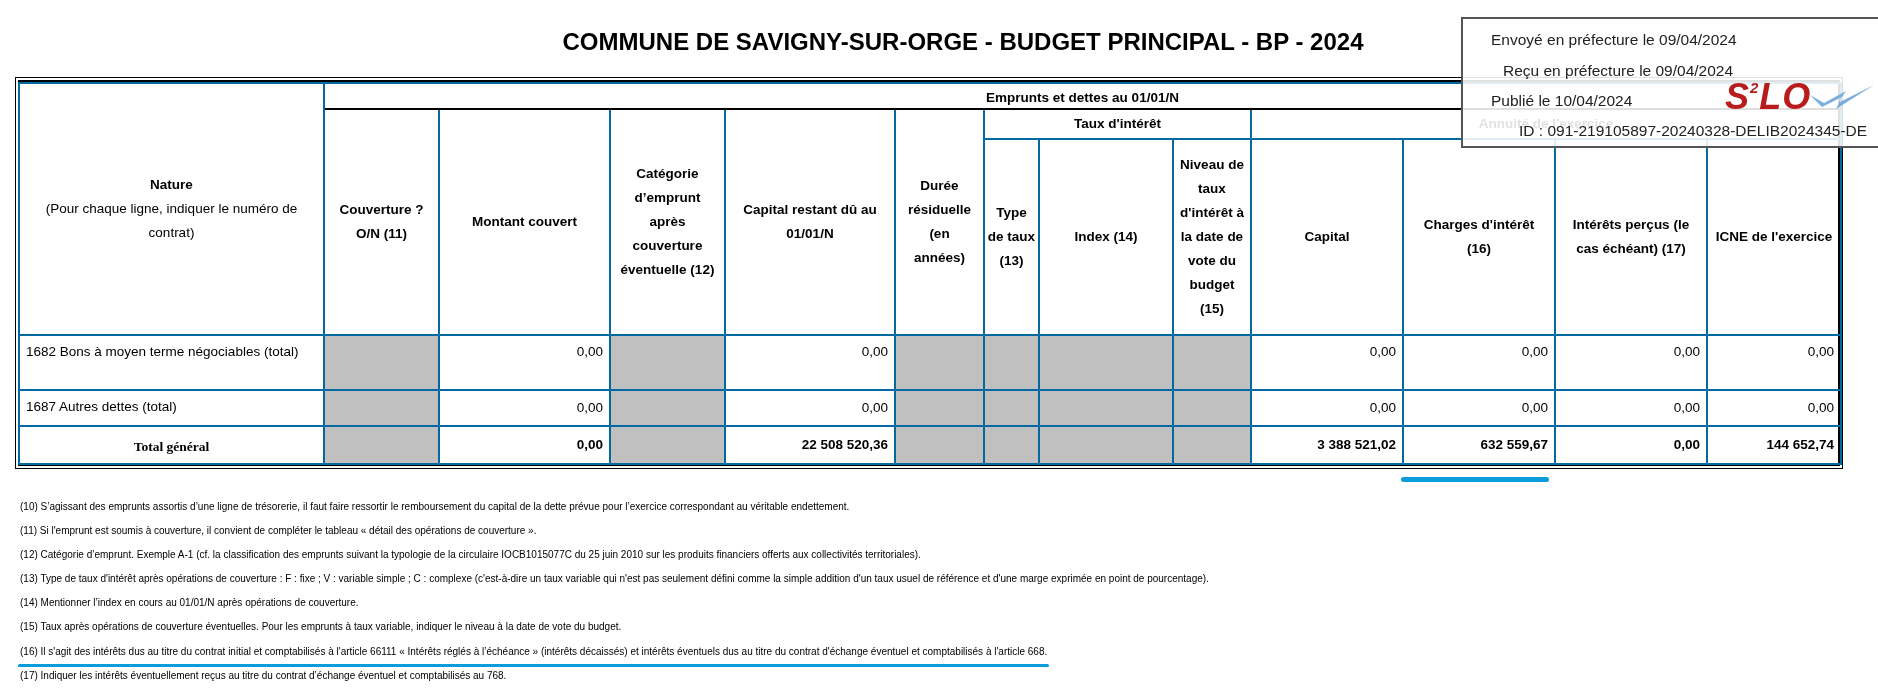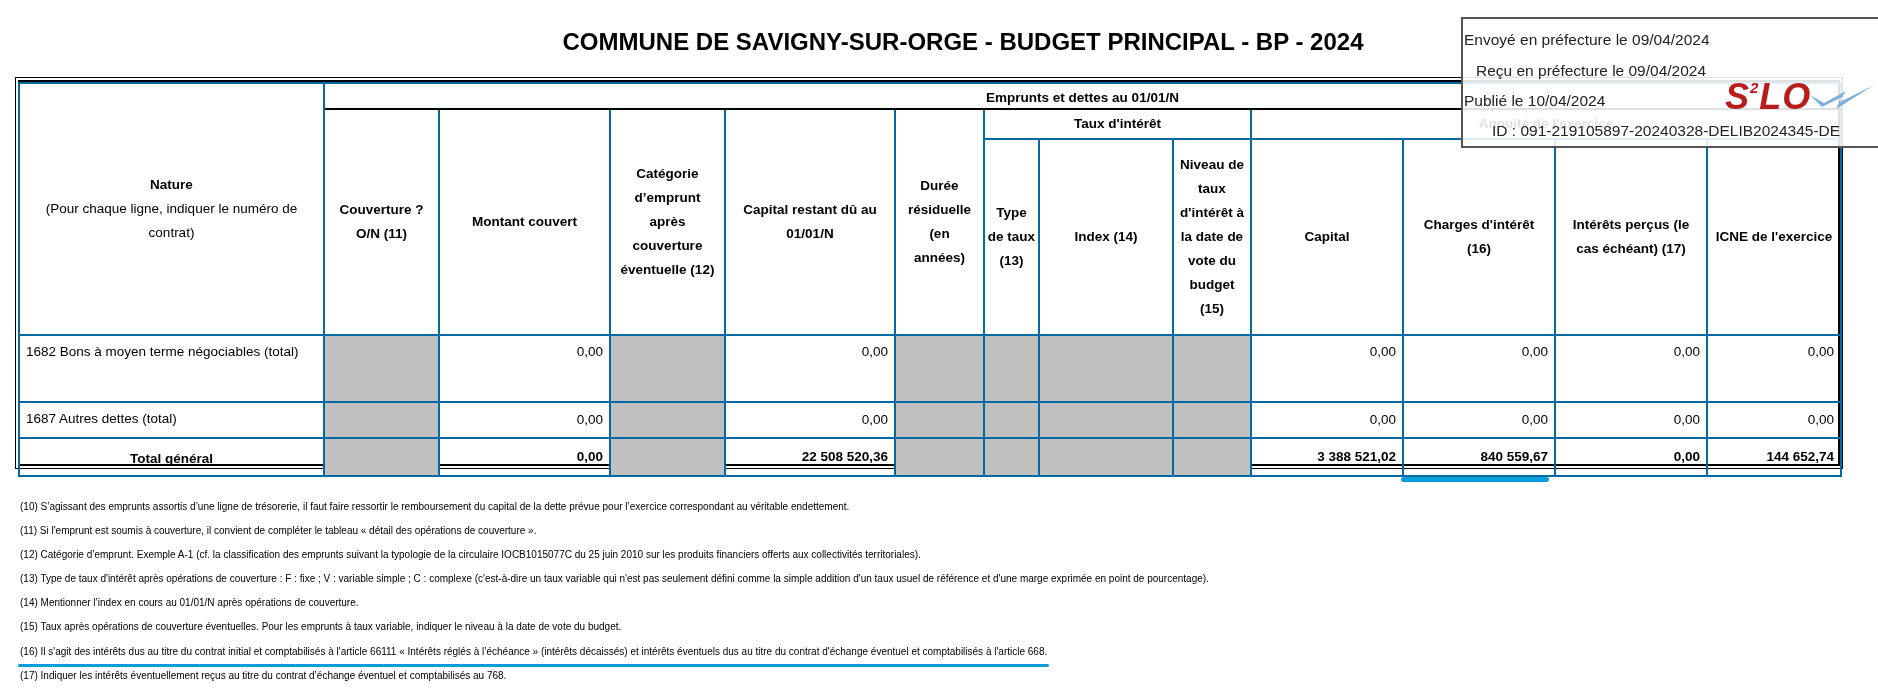--- a/index.html
+++ b/index.html
@@ -13,37 +13,37 @@
                  table-layout: fixed; width: 1822px; }
   table.budget td, table.budget th { border: 2px solid #0369a1; padding: 0 6px; font-size: 13.5px;
                  box-sizing: border-box; vertical-align: middle; }
   table.budget th { font-weight: bold; text-align: center; line-height: 24px; }
   .th-normal { font-weight: normal !important; }
   .group-h { height: 26px; line-height: 20px !important; vertical-align: bottom !important; }
   .sub-h { height: 30px; line-height: 20px !important; }
   .gray { background: #c0c0c0; }
   td.num { text-align: right; vertical-align: top !important; padding-top: 8px !important; }
   td.label { text-align: left; line-height: 28px; vertical-align: top !important; padding-top: 2px !important; }
-  tr.r1 td { height: 67px; }
+  tr.r1 td { height: 55px; }
   tr.r2 td { height: 36px; }
   tr.r3 td { height: 38px; font-weight: bold; }
   tr.r3 td.num { padding-top: 10px !important; }
   tr.r2 td.num { padding-top: 9px !important; }
-  tr.r3 td.label { text-align: center; padding-top: 6px !important; }
+  tr.r3 td.label { text-align: center; padding-top: 6px !important; font-family: Liberation Serif, serif; }
   .hdr-row th { height: 196px; }
   .notes { position: absolute; left: 20px; top: 495px; font-size: 10px; line-height: 24.1px; }
   .note { white-space: nowrap; }
   .note-underline { position: relative; display: inline-block; }
   .note-underline::after { content: ""; position: absolute; left: -2px; right: -2px; bottom: -3px;
                            height: 3px; background: #0a9ddb; border-radius: 2px; }
   .blue-mark { position: absolute; left: 1401px; top: 477px; width: 148px; height: 5px;
                background: #0a9ddb; border-radius: 3px; }
   .stamp { position: absolute; left: 1461px; top: 17px; width: 420px; height: 131px;
            background: rgba(255,255,255,0.88); border: 2px solid #555; box-sizing: border-box; }
-  .stamp-line { position: absolute; left: 1px; font-size: 15.5px; color: #222; white-space: nowrap; }
+  .stamp-line { position: absolute; left: 28px; font-size: 15.5px; color: #222; white-space: nowrap; }
   .stamp .l1 { top: 12px; } .stamp .l2 { top: 43px; margin-left: 12px; } .stamp .l3 { top: 73px; } .stamp .l4 { top: 103px; margin-left: 28px; }
   .slo-logo { position: absolute; left: 262px; top: 57px; font-size: 36px; font-weight: bold;
               font-style: italic; color: #b91c1c; letter-spacing: 1px; }
   .slo-logo sup { font-size: 15px; vertical-align: 16px; }
   .slo-check { position: absolute; left: 345px; top: 62px; }
 </style>
 </head>
 <body>
 
 <div class="title">COMMUNE DE SAVIGNY-SUR-ORGE - BUDGET PRINCIPAL - BP - 2024</div>
@@ -127,21 +127,21 @@
     <td class="label">Total général</td>
     <td class="gray"></td>
     <td class="num">0,00</td>
     <td class="gray"></td>
     <td class="num">22 508 520,36</td>
     <td class="gray"></td>
     <td class="gray"></td>
     <td class="gray"></td>
     <td class="gray"></td>
     <td class="num">3 388 521,02</td>
-    <td class="num">840 559,67</td>
+    <td class="num">632 559,67</td>
     <td class="num">0,00</td>
     <td class="num">144 652,74</td>
   </tr>
 </tbody>
   </table>
 
 <div class="blue-mark"></div>
 
 <div class="notes">
   <div class="note">(10) S’agissant des emprunts assortis d’une ligne de trésorerie, il faut faire ressortir le remboursement du capital de la dette prévue pour l’exercice correspondant au véritable endettement.</div>

